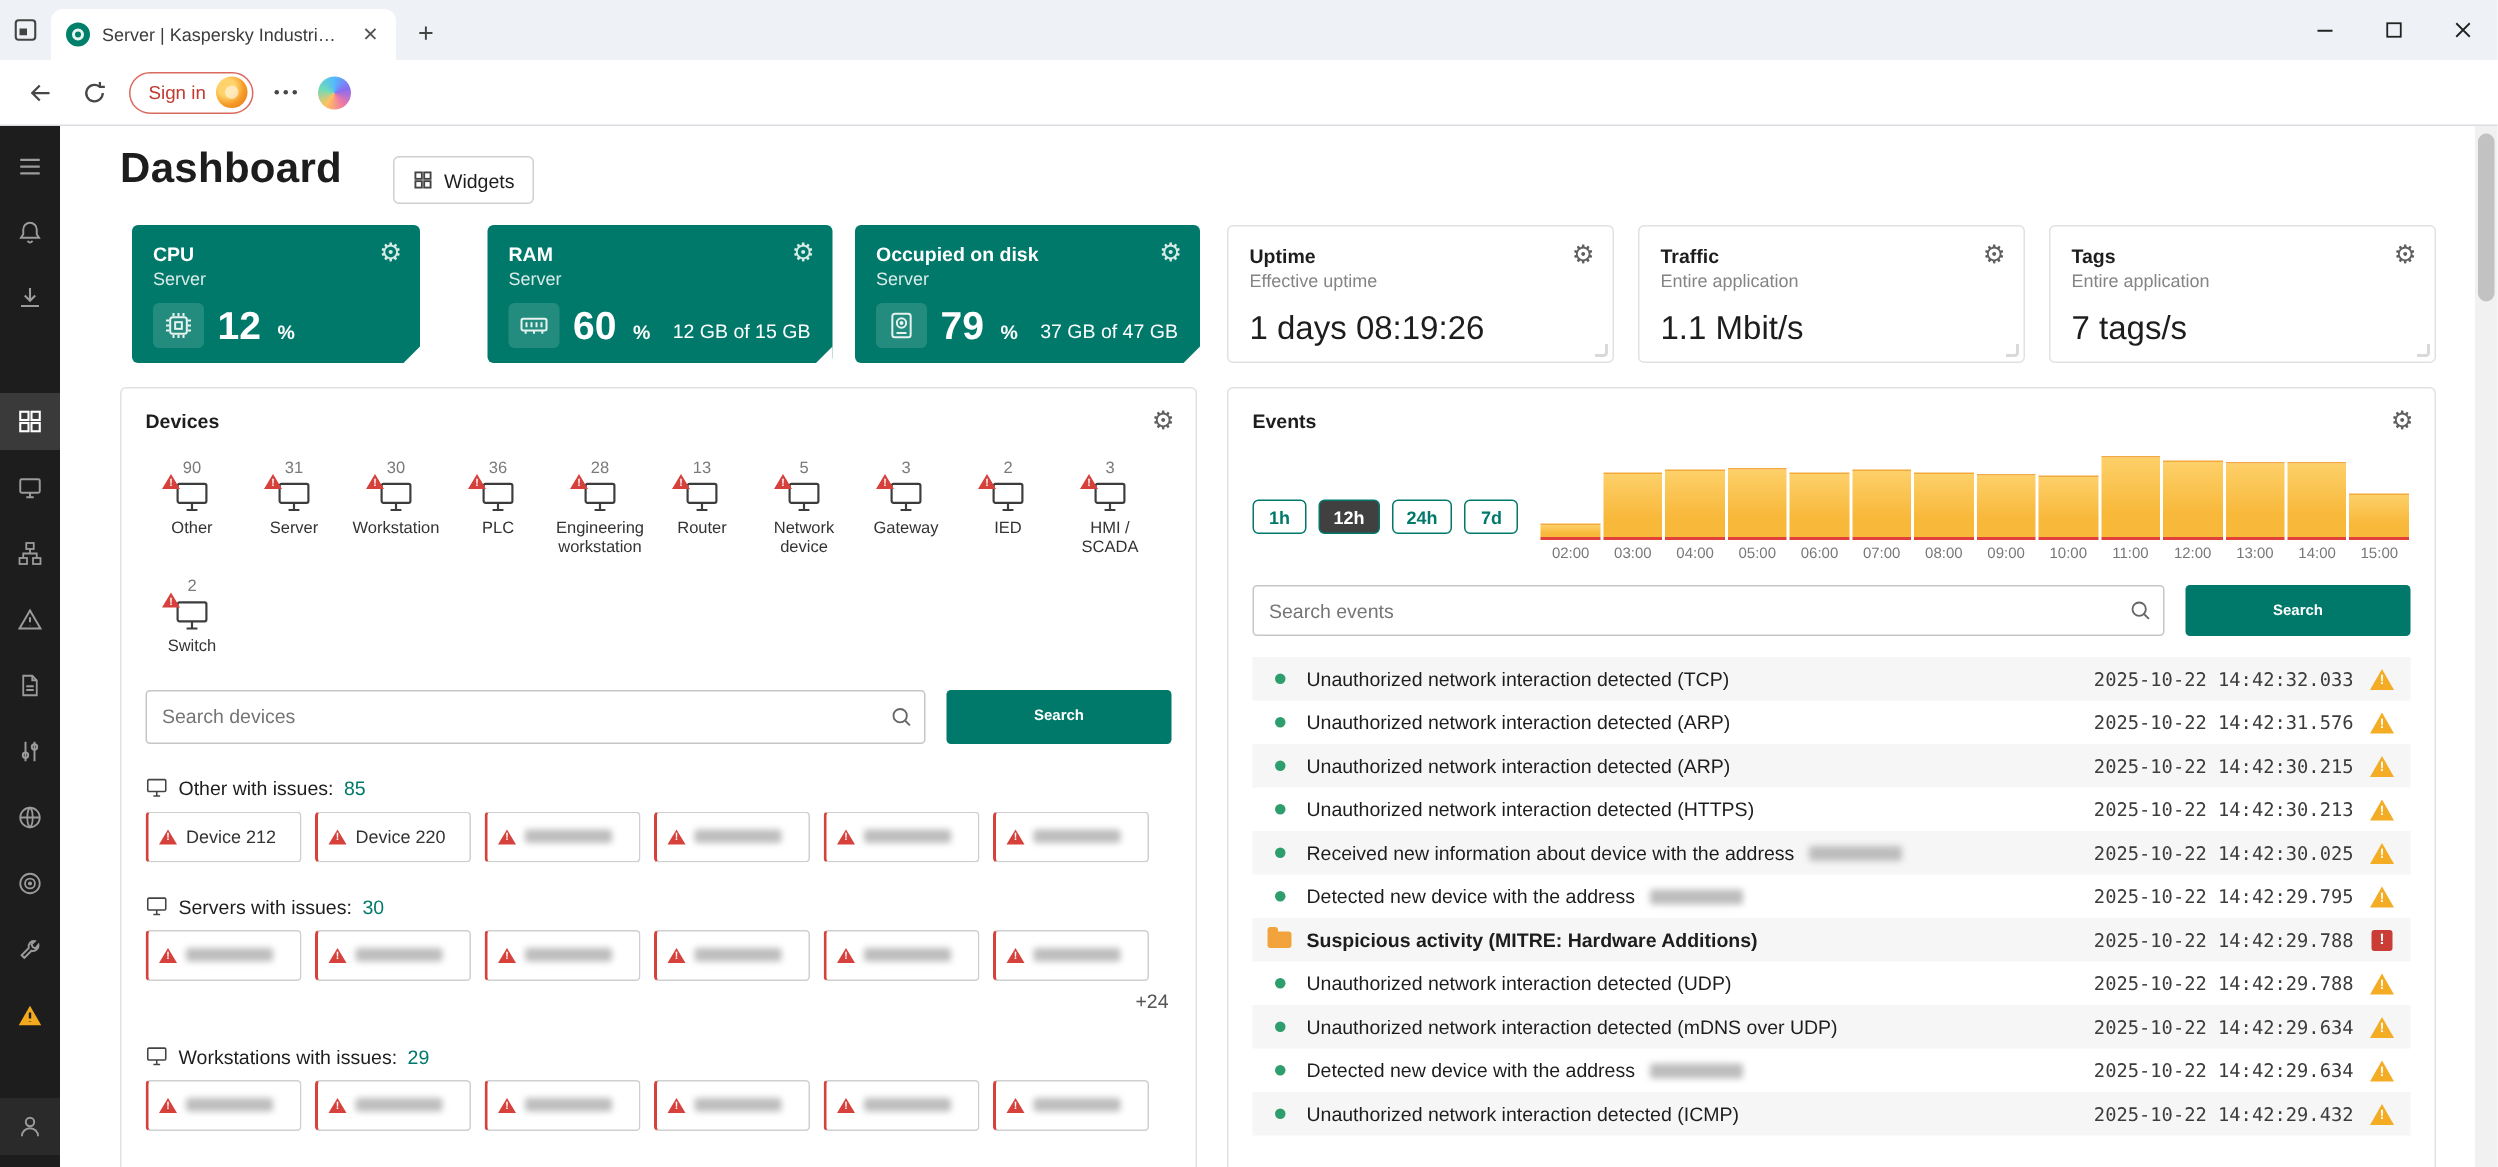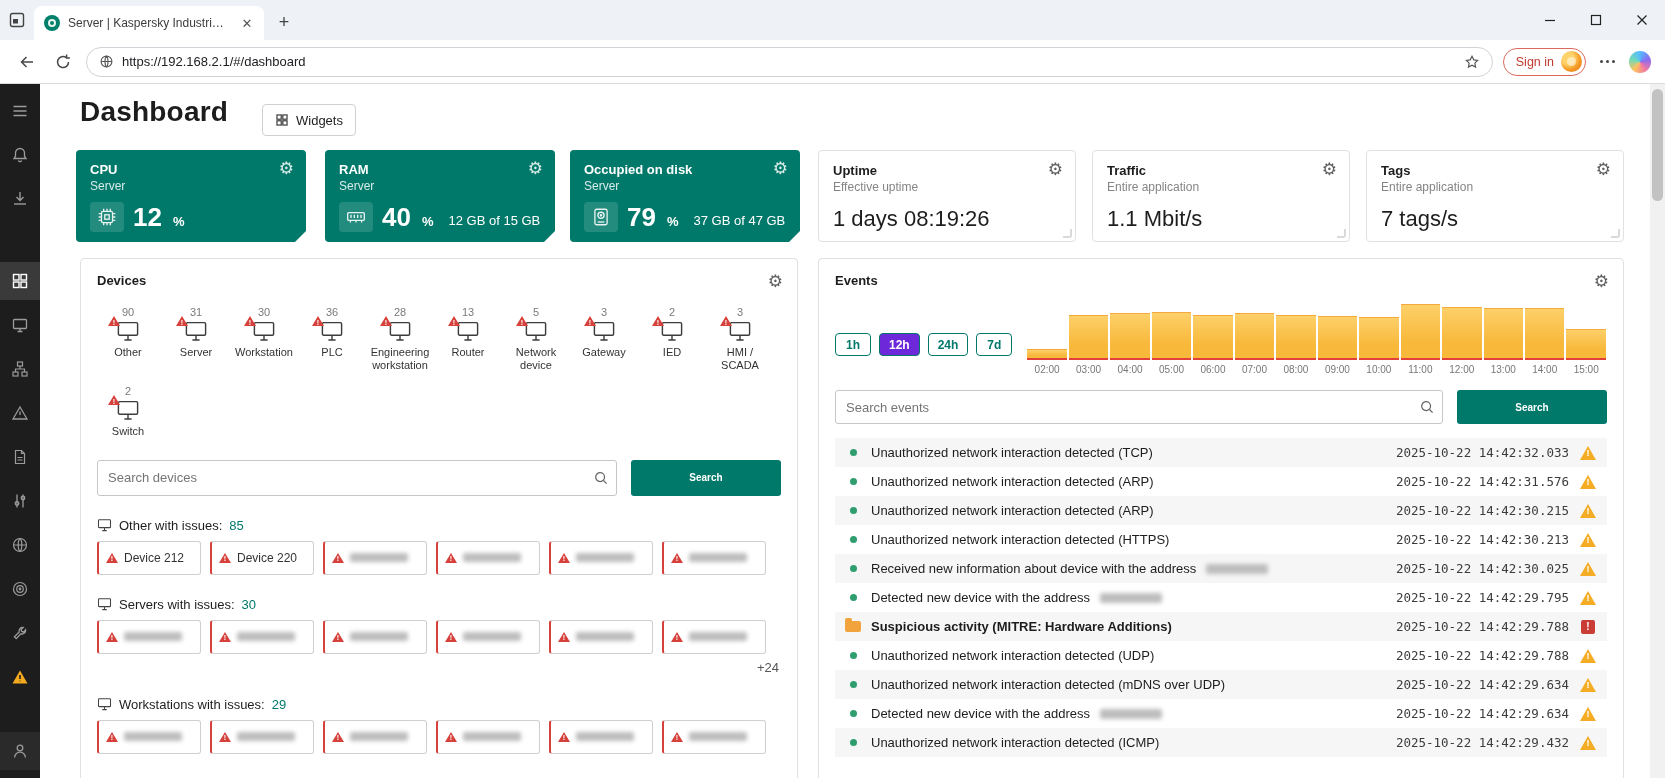--- a/index.html
+++ b/index.html
@@ -112,21 +112,21 @@
   .chip-label { font-size:12px; color:#333; white-space:nowrap; overflow:hidden; text-overflow:ellipsis; }
   .chip-label.blurred { width:58px; height:9px; background:#bdbdbd; border-radius:2px; filter:blur(2px); color:transparent; }
   .dg-more { text-align:right; font-size:13px; color:#555; margin-top:6px; padding-right:2px; }
 
   
   .ev-panel { left:778px; width:806px; }
   .chart-row { display:flex; align-items:flex-end; gap:14px; margin-top:16px; }
   .pills { display:flex; gap:8px; margin-bottom:20px; }
   .pill { height:23px; min-width:36px; padding:0 9px; border:1px solid #00796b; border-radius:4px; background:#fff;
     color:#00796b; font-size:12px; font-weight:700; font-family:inherit; }
-  .pill.active { background:#6d28d9; color:#fff; }
+  .pill.active { background:#404040; color:#fff; }
   .chart { flex:1; display:flex; align-items:flex-end; }
   .bar-slot { flex:1; max-width:45px; display:flex; flex-direction:column; justify-content:flex-end; }
   .bar-main { margin:0 1px; background:linear-gradient(#fdd069 0%,#f8b83a 70%); border-top:1px solid #f3a93c; }
   .bar-crit { margin:0 1px; background:#e2403a; }
   .bar-tick { font-size:10px; color:#777; text-align:center; margin-top:4px; height:12px; }
 
   .erows { margin-top:14px; }
   .erow { height:29px; display:flex; align-items:center; gap:10px; padding:0 10px; font-size:13px; }
   .erow.alt { background:#f6f6f6; }
   .erow.bold .etext { font-weight:700; }
@@ -196,34 +196,20 @@
       <svg width="18" height="18" viewBox="0 0 18 18" fill="none" stroke="currentColor" stroke-width="1.5">
           <path d="M15 9H3.5M8.5 4 3.5 9l5 5"></path>
         </svg>
     </span>
     <span class="nav-ic">
       <svg width="18" height="18" viewBox="0 0 18 18" fill="none" stroke="currentColor" stroke-width="1.5">
           <path d="M14.5 9A5.5 5.5 0 1 1 12.2 4.6"></path>
           <path d="M12.6 1.6v3.3h3.3"></path>
         </svg>
     </span>
-    <div class="url-pill">
-      <span style="color:#555">
-        <svg width="15" height="15" viewBox="0 0 18 18" fill="none" stroke="currentColor" stroke-width="1.3">
-          <circle cx="9" cy="9" r="6.5"></circle>
-            <path d="M2.5 9h13M9 2.5c2.4 2 2.4 11 0 13-2.4-2-2.4-11 0-13z"></path>
-        </svg>
-      </span>
-      <span class="url-text">https://192.168.2.1/#/dashboard</span>
-      <span style="color:#555">
-        <svg width="16" height="16" viewBox="0 0 18 18" fill="none" stroke="currentColor" stroke-width="1.3">
-          <path d="M9 2.6l2 4 4.4.6-3.2 3.1.8 4.4L9 12.6l-4 2.1.8-4.4L2.6 7.2 7 6.6z"></path>
-        </svg>
-      </span>
-    </div>
     <div class="signin">
       <span class="signin-label">Sign in</span>
       <span class="signin-avatar"></span>
     </div>
     <span class="dots3">
         <i></i>
         <i></i>
         <i></i>
       </span>
     <span class="copilot"></span>
@@ -330,21 +316,21 @@
       <svg width="14" height="14" viewBox="0 0 18 18" fill="none" stroke="currentColor" stroke-width="1.6">
         <rect x="2.5" y="2.5" width="5.5" height="5.5"></rect>
           <rect x="10" y="2.5" width="5.5" height="5.5"></rect>
         <rect x="2.5" y="10" width="5.5" height="5.5"></rect>
           <rect x="10" y="10" width="5.5" height="5.5"></rect>
       </svg>
     </span>
     <span>Widgets</span>
   </button>
 
-  <div class="card gcard" style="left:36px;width:230px;">
+  <div class="card gcard" style="left:48px;width:192px;">
     <div class="card-title">CPU</div>
     <div class="card-sub">Server</div>
     <span class="card-gear">⚙</span>
     <div class="gval-row">
       <span class="wicon">
         <svg width="20" height="20" viewBox="0 0 18 18" fill="none" stroke="currentColor" stroke-width="1.2">
           <rect x="4" y="4" width="10" height="10" rx="1.5"></rect>
             <rect x="7" y="7" width="4" height="4"></rect>
           <path d="M6 1.5v2M9 1.5v2M12 1.5v2M6 14.5v2M9 14.5v2M12 14.5v2M1.5 6h2M1.5 9h2M1.5 12h2M14.5 6h2M14.5 9h2M14.5 12h2"></path>
         </svg>
@@ -358,21 +344,21 @@
     <div class="card-title">RAM</div>
     <div class="card-sub">Server</div>
     <span class="card-gear">⚙</span>
     <div class="gval-row">
       <span class="wicon">
         <svg width="20" height="20" viewBox="0 0 18 18" fill="none" stroke="currentColor" stroke-width="1.2">
           <rect x="1.5" y="5" width="15" height="7" rx="1"></rect>
             <path d="M4.5 7v3M7.5 7v3M10.5 7v3M13.5 7v3M4 12v2M9 12v2M14 12v2"></path>
         </svg>
       </span>
-      <span class="gval">40</span>
+      <span class="gval">60</span>
       <span class="gunit">%</span>
       <span class="gdetail">12 GB of 15 GB</span>
     </div>
   </div>
 
   <div class="card gcard" style="left:530px;width:230px;">
     <div class="card-title">Occupied on disk</div>
     <div class="card-sub">Server</div>
     <span class="card-gear">⚙</span>
     <div class="gval-row">

